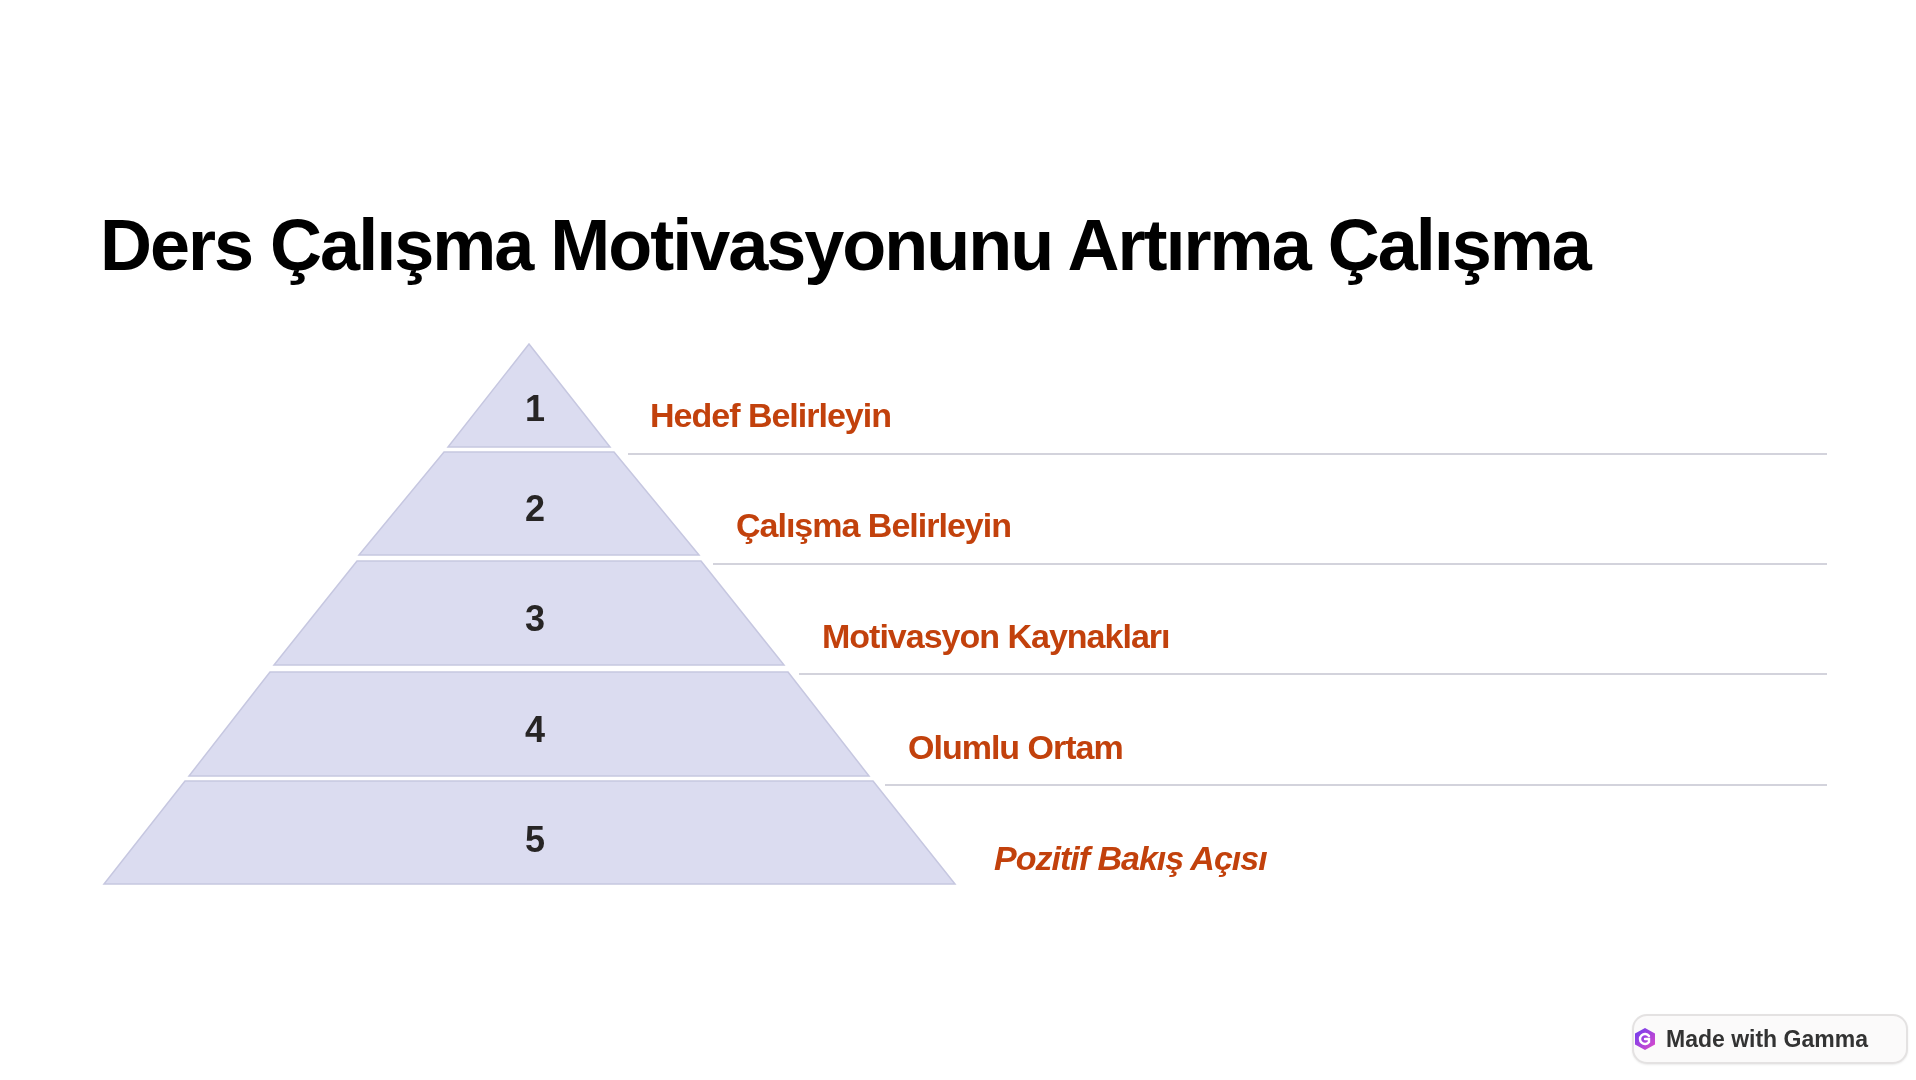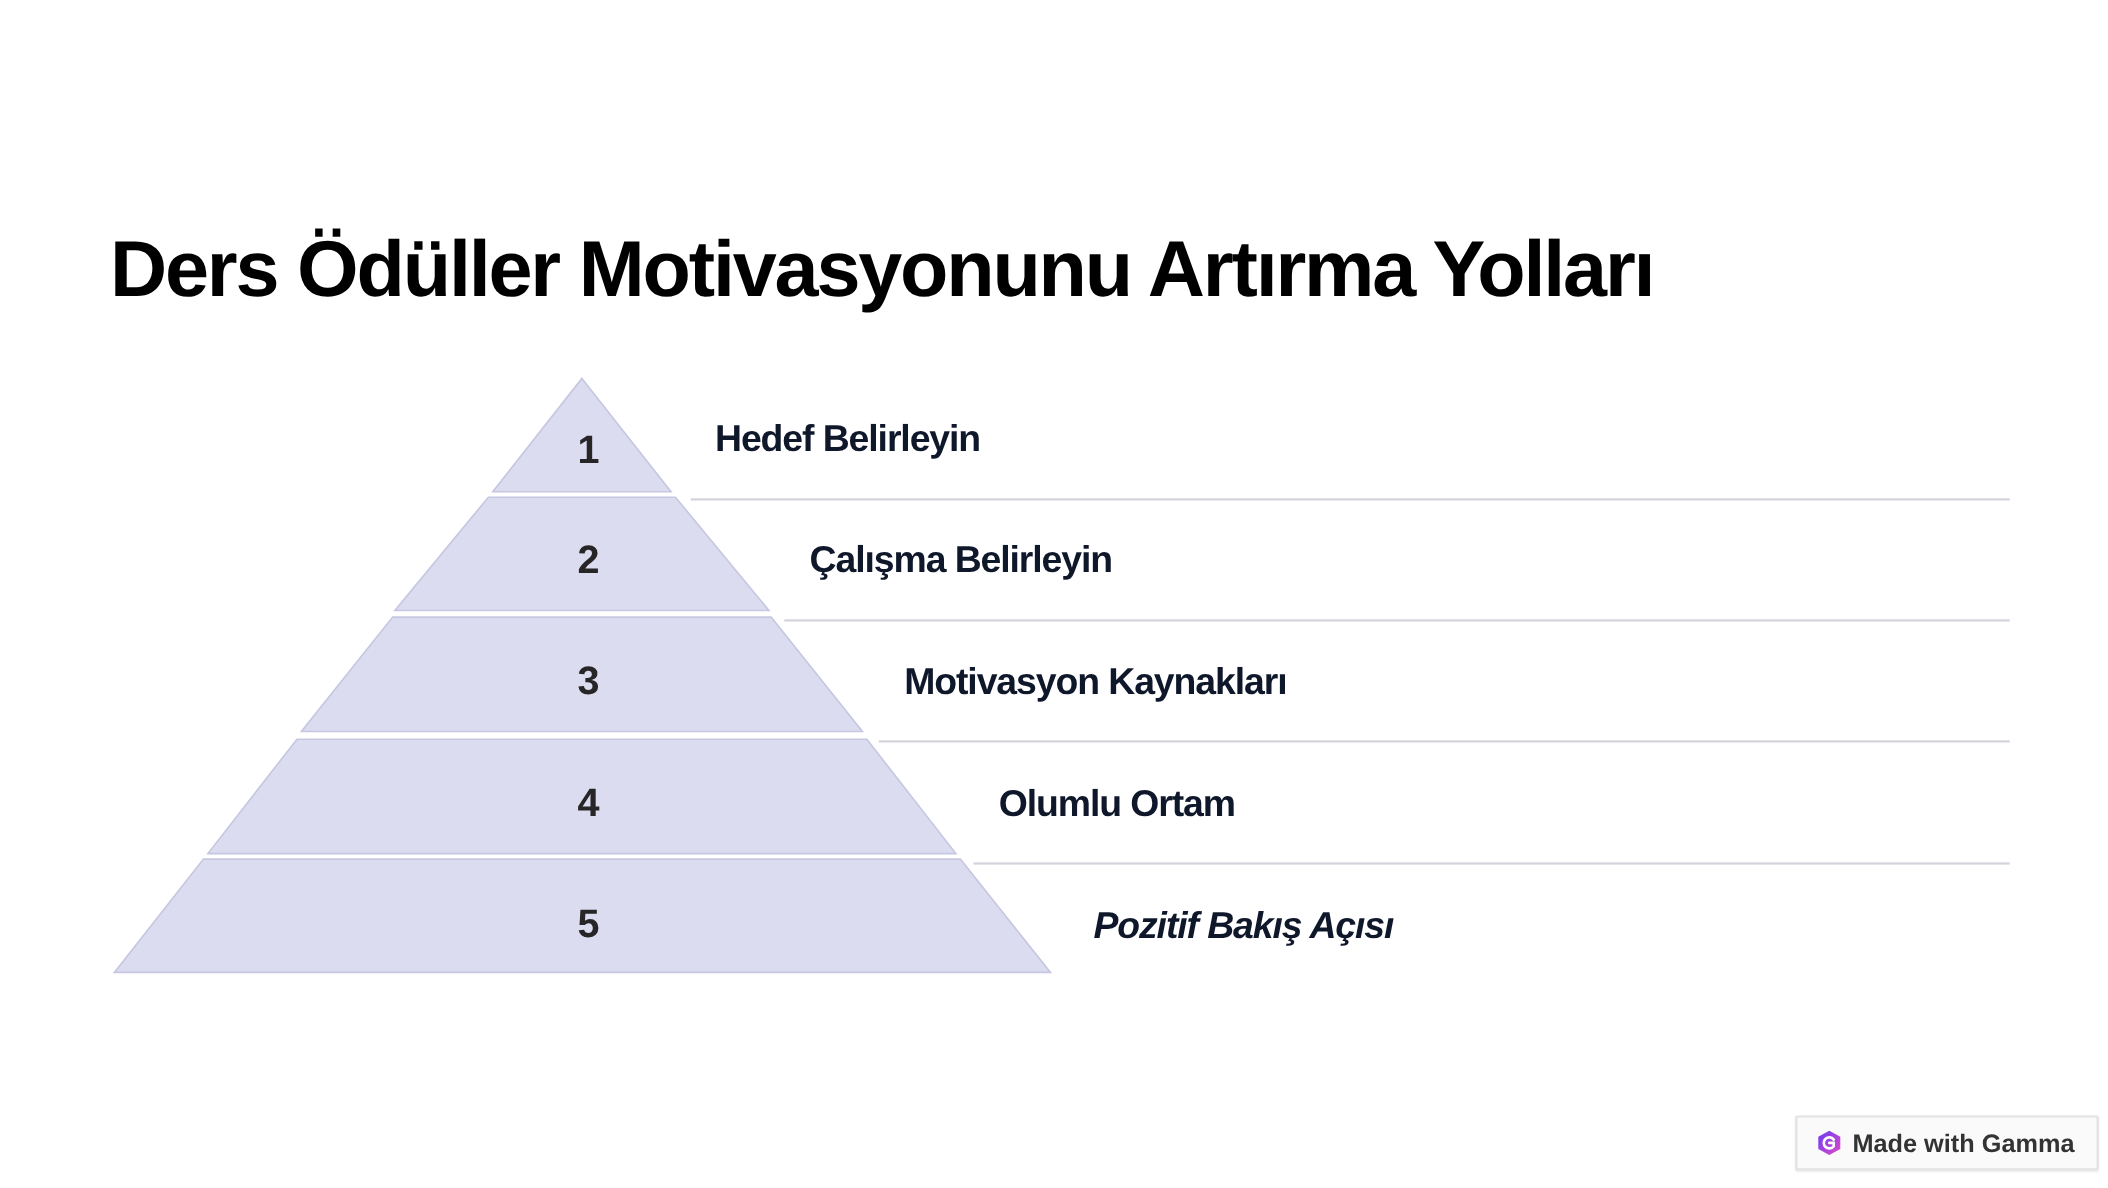--- a/index.html
+++ b/index.html
@@ -15,43 +15,44 @@
       line-height: 90px;
     }
     svg.pyramid { position: absolute; left: 0; top: 0; }
     .tier-num {
       position: absolute; width: 80px; text-align: center;
       font-size: 36px; font-weight: 700; color: #272525;
       line-height: 40px;
     }
     .tier-label {
       position: absolute; font-size: 34px; font-weight: 700;
-      color: #0f172a; letter-spacing: -1px; white-space: nowrap;
+      color: #c2410c; letter-spacing: -1px; white-space: nowrap;
       line-height: 40px;
+      margin-top: 16px;
     }
     .divider {
       position: absolute; height: 2px; background: #d3d3dc;
     }
     .badge {
       position: absolute; left: 1632px; top: 1014px;
       width: 276px; height: 50px; box-sizing: border-box;
-      border: 2px solid #e4e2e2; border-radius: 2px;
+      border: 2px solid #e4e2e2; border-radius: 15px;
       background: #fbfafa;
-      display: flex; align-items: center; gap: 10px; padding-left: 18px;
+      display: flex; align-items: center; gap: 10px; 
       box-shadow: 0 1px 2px rgba(0,0,0,0.08);
       cursor: pointer;
     }
     .badge-label {
       font-size: 23px; font-weight: 600; color: #333333;
     }
   </style>
 </head>
 <body>
 
-<h1 class="title">Ders Ödüller Motivasyonunu Artırma Yolları</h1>
+<h1 class="title">Ders Çalışma Motivasyonunu Artırma Çalışma</h1>
 
 <svg class="pyramid" width="1916" height="1080">
 
   <polygon points="529,344 610,447 448,447" fill="#dbdcf0" stroke="#c6c7e0" stroke-width="1.5"></polygon>
   <polygon points="614,452 699,555 359,555 444,452" fill="#dbdcf0" stroke="#c6c7e0" stroke-width="1.5"></polygon>
   <polygon points="701,561 784,665 274,665 357,561" fill="#dbdcf0" stroke="#c6c7e0" stroke-width="1.5"></polygon>
   <polygon points="788,672 869,776 189,776 270,672" fill="#dbdcf0" stroke="#c6c7e0" stroke-width="1.5"></polygon>
   <polygon points="873,781 955,884 104,884 185,781" fill="#dbdcf0" stroke="#c6c7e0" stroke-width="1.5"></polygon>
 </svg>
 

